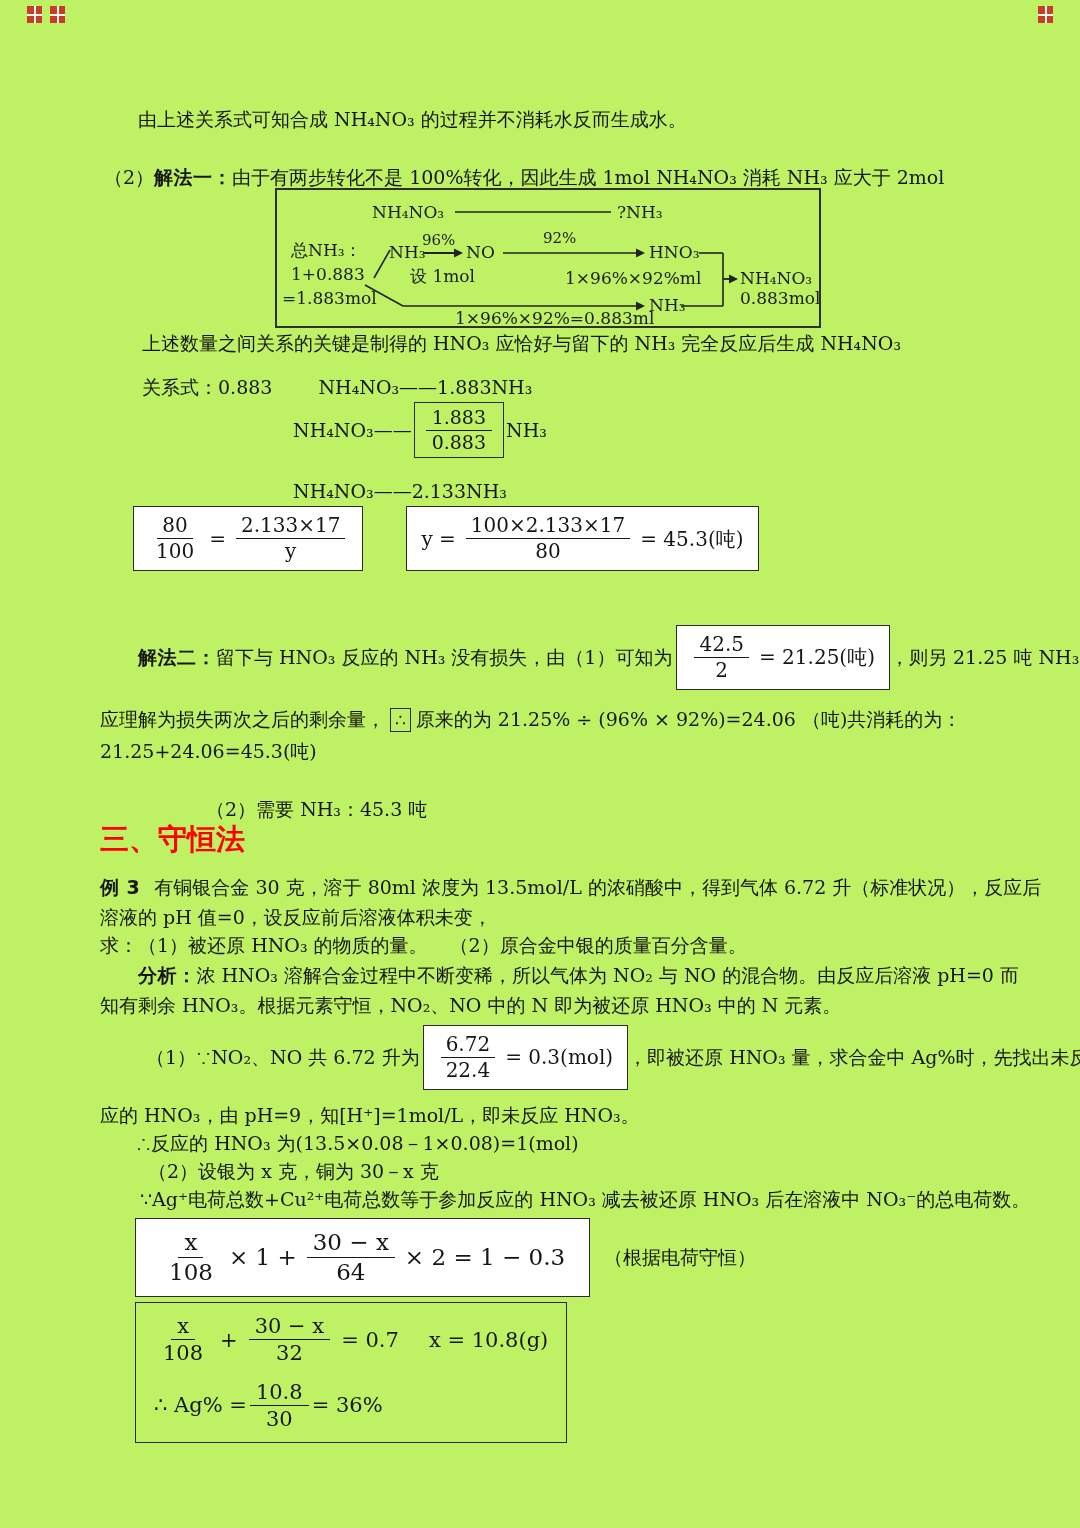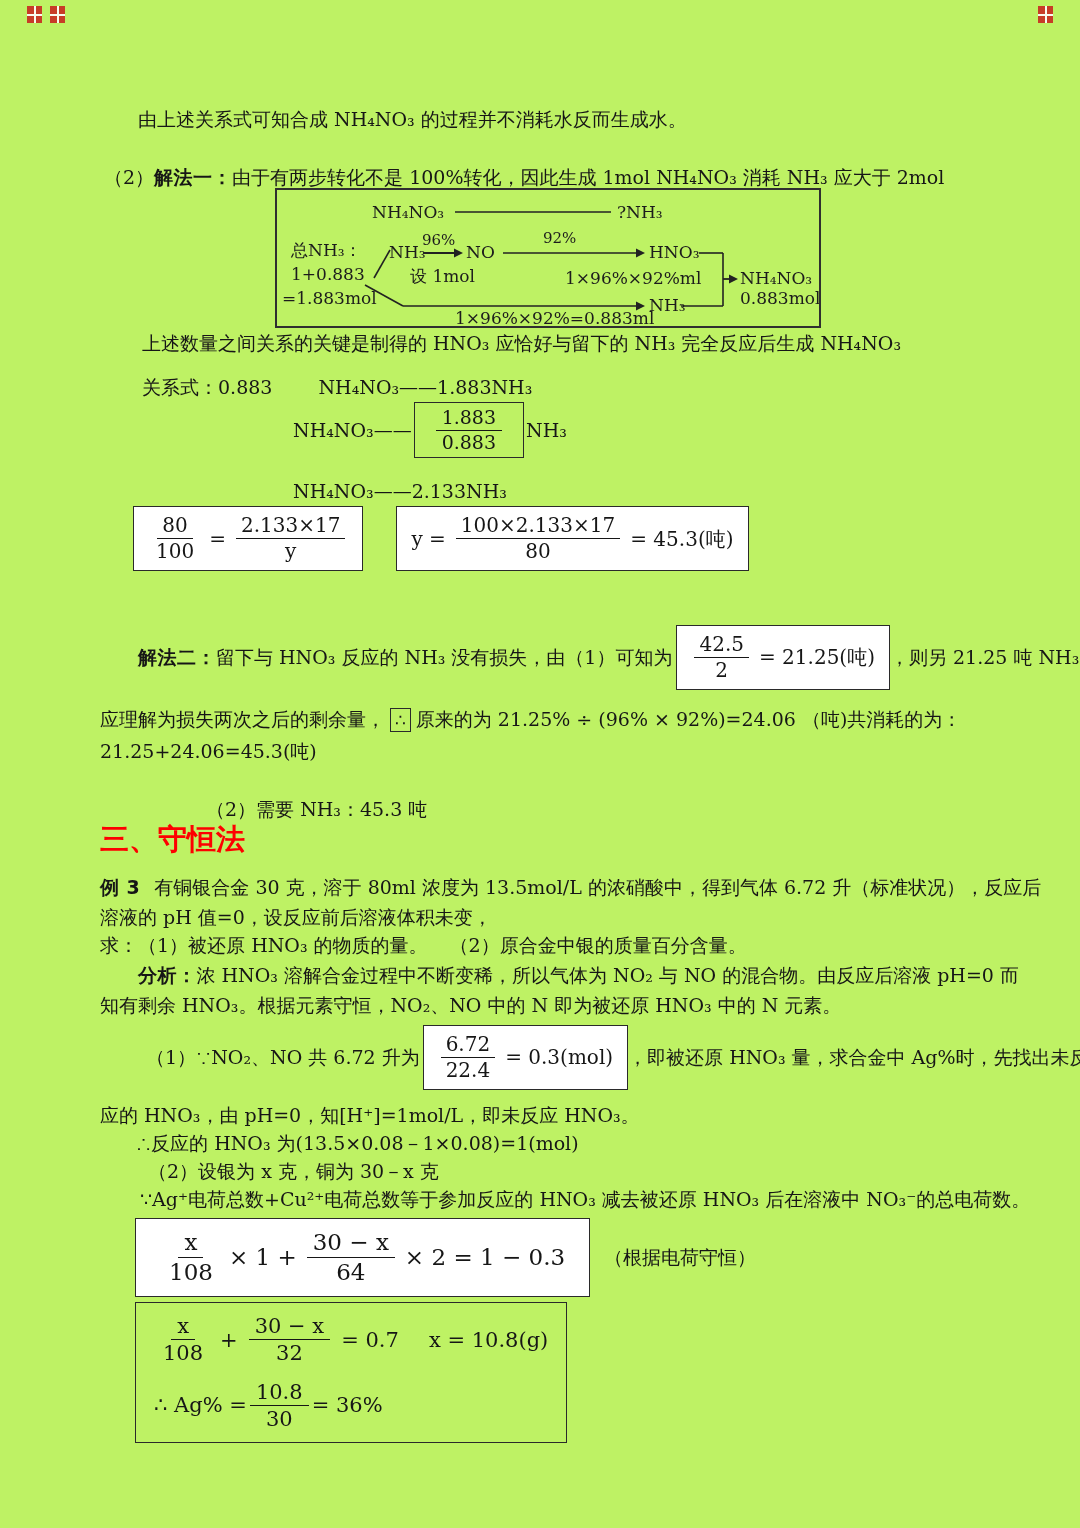--- a/index.html
+++ b/index.html
@@ -10,21 +10,21 @@
   .row{display:flex;align-items:center}
   .b{font-weight:bold;font-family:"DejaVu Sans","Liberation Sans",sans-serif;letter-spacing:.5px}
   .indent{display:inline-block;width:38px}
   
   .frac{display:inline-flex;flex-direction:column;align-items:center;text-align:center;
         vertical-align:middle;line-height:1.25;margin:0 3px}
   .frac .num{border-bottom:1.7px solid #161616;padding:0 6px}
   .frac .den{padding:0 6px}
   
   .mbox{display:inline-flex;align-items:center;border:1.8px solid #2a2a2a;padding:6px 14px;gap:7px;background:#fff}
-  .fbox-small{display:inline-flex;align-items:center;border:1.7px solid #2a2a2a;padding:3px 18px;margin:0 2px}
+  .fbox-small{display:inline-flex;align-items:center;border:1.7px solid #2a2a2a;padding:3px 8px;margin:0 2px}
   .math{font-size:20px}
   .math .frac .num,.math .frac .den{padding:0 5px}
   .tbox{display:inline-block;border:1.4px solid #2a2a2a;line-height:20px;padding:1px 4px;margin:0 5px;font-size:17px}
   .sec-title{color:#fe0000;font-weight:bold;font-size:29px;line-height:34px;
              font-family:"DejaVu Sans","Liberation Sans",sans-serif}
   .gap28{margin-left:40px}
   .gap30{margin-left:16px}
   .seal{position:absolute;width:15px;height:17px;background-color:#c92a21;
         background-image:linear-gradient(#fff,#fff),linear-gradient(#fff,#fff);
         background-size:100% 2px,2px 100%;background-position:center;background-repeat:no-repeat;opacity:.9}
@@ -108,21 +108,21 @@
         <span class="den">0.883</span>
       </span>
     </span>
     <span>NH₃</span>
   </div>
 
   <div class="abs" style="left:293px;top:476px">
     <span>NH₄NO₃——2.133NH₃</span>
   </div>
 
-  <div class="abs row" style="left:133px;top:506px;gap:33px">
+  <div class="abs row" style="left:133px;top:506px;gap:43px">
     <span class="mbox math">
       <span class="frac">
         <span class="num">80</span>
         <span class="den">100</span>
       </span>
       <span>=</span>
       <span class="frac">
         <span class="num">2.133×17</span>
         <span class="den">y</span>
       </span>
@@ -190,21 +190,21 @@
       <span class="frac">
         <span class="num">6.72</span>
         <span class="den">22.4</span>
       </span>
       <span>= 0.3(mol)</span>
     </span>
     <span>，即被还原 HNO₃ 量，求合金中 Ag%时，先找出未反</span>
   </div>
 
   <div class="abs" style="left:100px;top:1100px">
-    <span>应的 HNO₃，由 pH=0，知[H⁺]=1mol/L，即未反应 HNO₃。</span>
+    <span>应的 HNO₃，由 pH=9，知[H⁺]=1mol/L，即未反应 HNO₃。</span>
   </div>
   <div class="abs" style="left:136px;top:1128px">
     <span>∴反应的 HNO₃ 为(13.5×0.08－1×0.08)=1(mol)</span>
   </div>
   <div class="abs" style="left:148px;top:1156px">
     <span>（2）设银为 x 克，铜为 30－x 克</span>
   </div>
   <div class="abs" style="left:140px;top:1184px">
     <span>∵Ag⁺电荷总数+Cu²⁺电荷总数等于参加反应的 HNO₃ 减去被还原 HNO₃ 后在溶液中 NO₃⁻的总电荷数。</span>
   </div>

